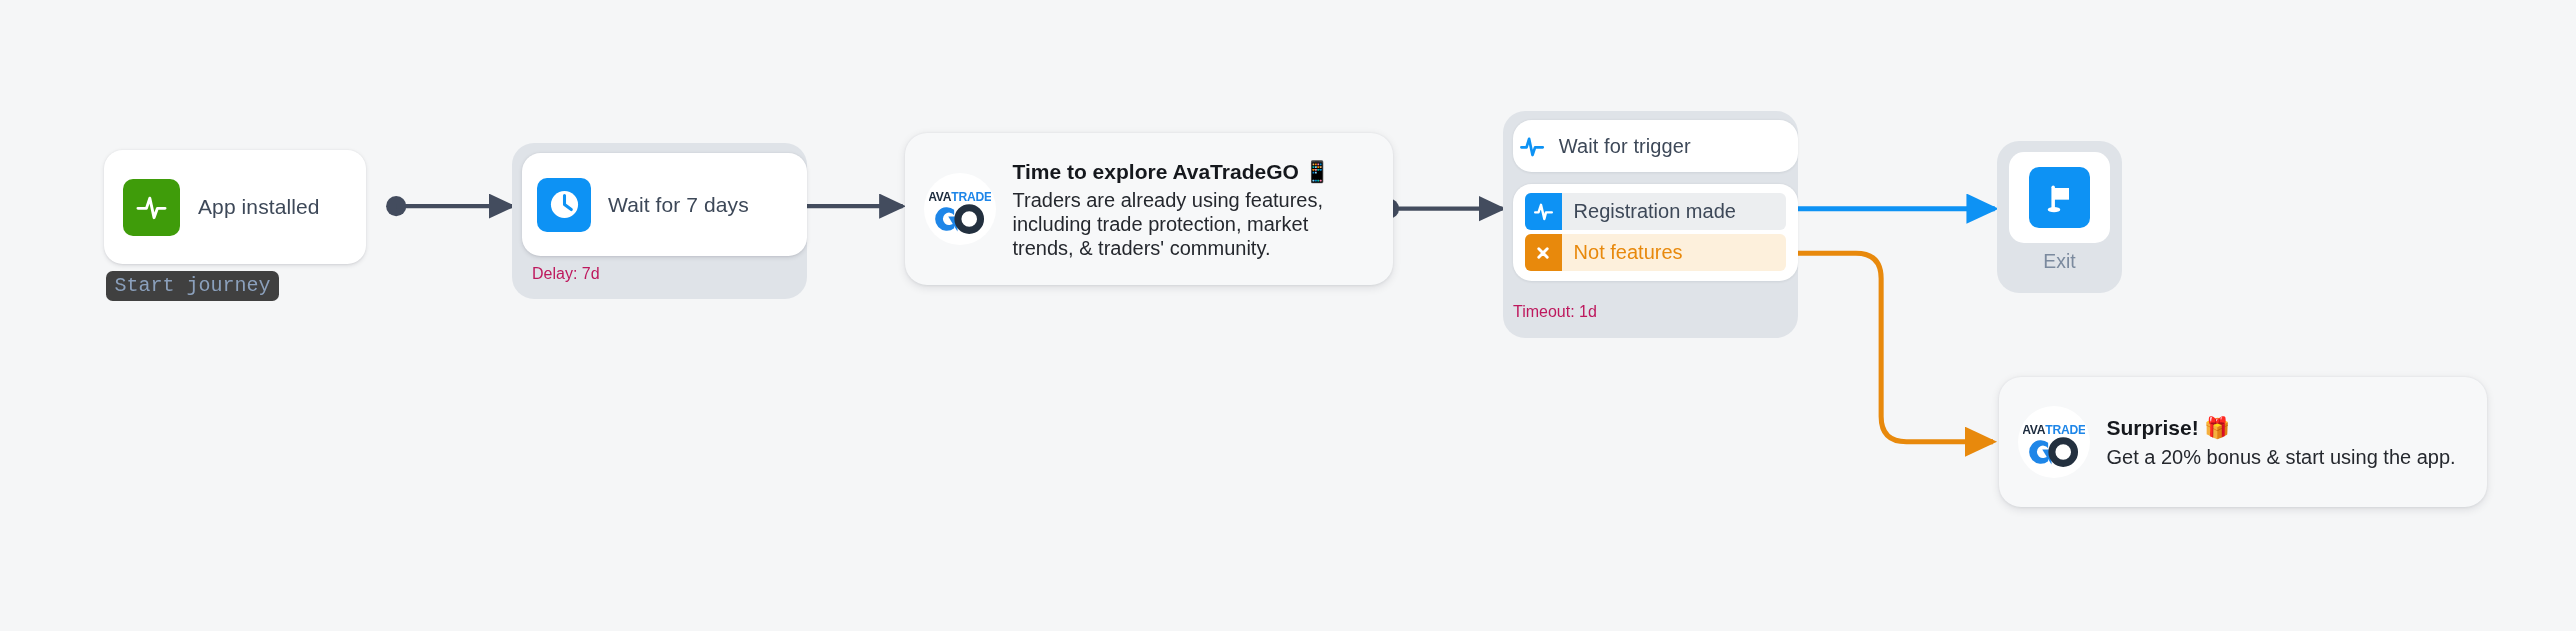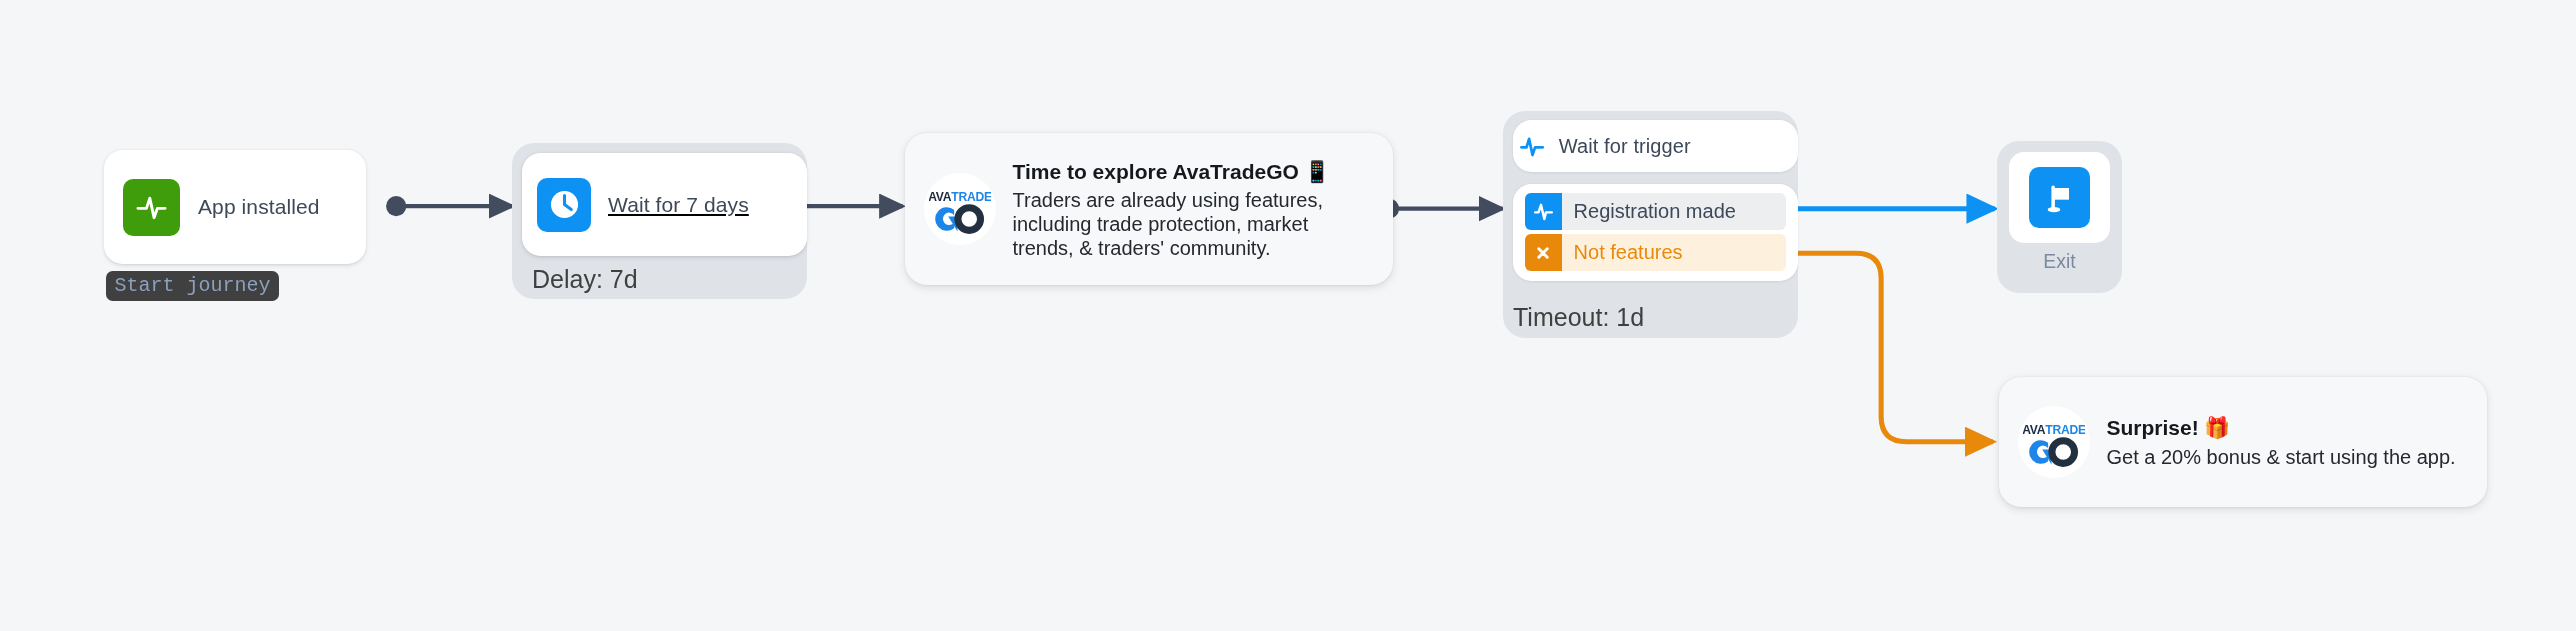--- a/index.html
+++ b/index.html
@@ -43,22 +43,22 @@
     justify-content: center;
   }
   .node-label {
     font-size: 21px;
     color: #3d4858;
     letter-spacing: 0.1px;
     white-space: nowrap;
   }
   .sub-label {
     position: absolute;
-    font-size: 25px;
-    color: #404040;
+    font-size: 16px;
+    color: #be185d;
     white-space: nowrap;
   }
 
   
   .start-pill {
     position: absolute;
     background: #404040;
     border-radius: 6.7px;
     padding: 3.4px 8.4px;
     font-size: 20px;
@@ -181,21 +181,21 @@
           <polyline points="7,24 17,24 21,12 26,35 30,24 39,24" fill="none" stroke="#ffffff" stroke-width="3.4" stroke-linecap="round" stroke-linejoin="round"></polyline>
         </svg>
       </div>
       <div class="node-label" style="margin-left:18.5px;">App installed</div>
     </div>
   </div>
   <div class="start-pill" style="left:106px; top:271px;">Start journey</div>
 
   <div class="node-shell" style="left:512px; top:143px; width:295px; height:156px;"></div>
   <div class="node-card" style="left:522px; top:153px; width:285px; height:103px;">
-    <div class="node-row" style="padding-left:15px;text-decoration:underline;">
+    <div class="node-row" style="padding-left:15px;">
       <div class="icon-tile" style="width:54px; height:54px; background:#0d92f4;">
         <svg width="39" height="39" viewBox="0 0 46 46">
           <circle cx="23" cy="23" r="16" fill="#ffffff"></circle>
           <path d="M23,12.5 L23,23 L31,29" fill="none" stroke="#0d92f4" stroke-width="3.6" stroke-linecap="round" stroke-linejoin="round"></path>
         </svg>
       </div>
       <div class="node-label" style="margin-left:17px;">Wait for 7 days</div>
     </div>
   </div>
   <div class="sub-label" style="left:532px; top:265px;">Delay: 7d</div>

